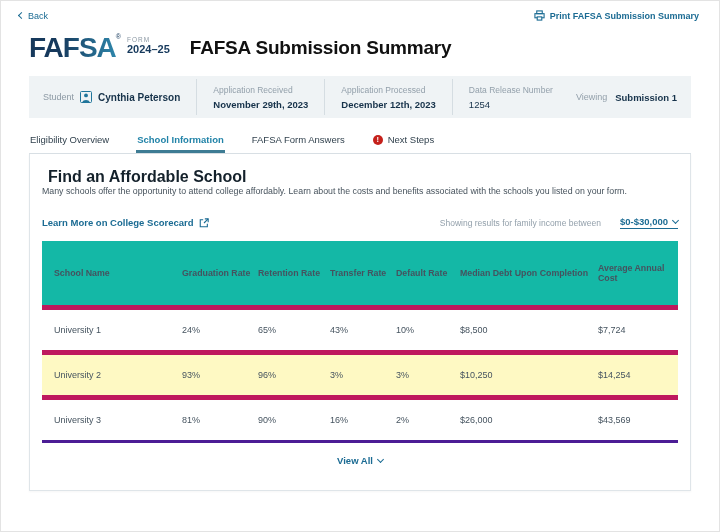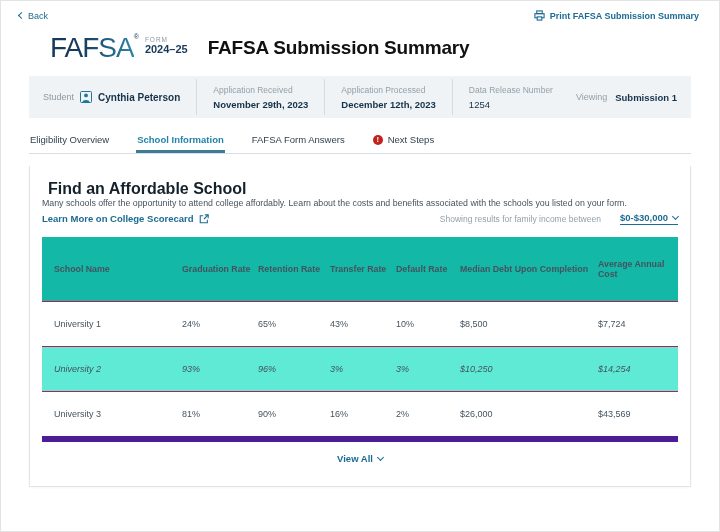--- a/index.html
+++ b/index.html
@@ -15,23 +15,23 @@
   .link { color:#1b6b93; cursor:pointer; text-decoration:none; }
   .back { font-size:9px; display:flex; align-items:center; gap:4px; }
   .chev { display:inline-block; width:5px; height:5px; border-left:1.5px solid #1b6b93; border-bottom:1.5px solid #1b6b93; }
   .chev.left { transform:rotate(45deg); }
   .chev.down { transform:rotate(-45deg); margin-top:-2px; }
   .print { font-size:9px; display:flex; align-items:center; gap:5px; font-weight:bold; }
   
   .header { display:flex; align-items:center; margin:12px 28px 13px 28px; gap:20px; }
   .logo { display:flex; align-items:flex-start; gap:6px; }
   .logo-word {
-    font-size:28px; font-weight:normal; letter-spacing:-1px; line-height:30px;
+    font-size:28px; font-weight:bold; letter-spacing:-1px; line-height:30px;
     background:linear-gradient(90deg,#16395c 35%,#2e85aa 100%);
-    -webkit-background-clip:text; background-clip:text; color:transparent;margin-left:21px;
+    -webkit-background-clip:text; background-clip:text; color:transparent;
   }
   .logo-reg { font-size:7px; color:#16395c; vertical-align:top; }
   .logo-side { display:flex; flex-direction:column; margin-top:3px; }
   .logo-form { font-size:6.5px; color:#8c99a4; letter-spacing:1px; }
   .logo-years { font-size:11px; font-weight:bold; color:#16395c; }
   .page-title { font-size:19px; font-weight:bold; color:#111; letter-spacing:-0.2px; }
   
   .infobar {
     margin:0 28px; background:#eff3f5; height:42px;
     display:flex; align-items:center; padding:0 14px; font-size:9px;
@@ -41,43 +41,43 @@
   .who .name { font-weight:bold; color:#16324a; font-size:10px; }
   .vdiv { width:1px; height:36px; background:#d5dde2; }
   .field { display:flex; flex-direction:column; gap:4px; padding:0 16px; }
   .field .lbl { color:#93a0ab; font-size:8.5px; }
   .field .val { color:#16324a; font-weight:bold; font-size:9.5px; }
   .field.plain .val { font-weight:normal; }
   .viewing { margin-left:auto; display:flex; align-items:center; gap:8px; }
   .viewing .lbl { color:#93a0ab; }
   .viewing .val { font-weight:bold; color:#16324a; font-size:9.5px; }
   
-  .tabs { margin:12px 28px 12px 28px; display:flex; gap:26px; border-bottom:1px solid #d8dfe4; }
+  .tabs { margin:12px 28px 0 28px; display:flex; gap:26px; border-bottom:1px solid #d8dfe4; }
   .tab { font-size:9.5px; color:#32424e; padding:4px 1px 8px 1px; cursor:pointer; display:flex; align-items:center; gap:5px; }
   .tab.active { color:#2183a8; font-weight:bold; border-bottom:3px solid #3e7c94; padding-bottom:5px; }
   .alert-dot {
     width:10px; height:10px; border-radius:50%; background:#c5211b; color:#fff;
     font-size:7.5px; font-weight:bold; display:flex; align-items:center; justify-content:center; line-height:1;
   }
   
   .card { margin:0 28px; border:1px solid #dfe5e9; border-top:none; background:#fff; padding:14px 12px 12px 12px; box-shadow:0 1px 2px rgba(0,0,0,0.04); }
   .sect-title { font-size:16px; font-weight:bold; color:#14212b;margin-left:6px; }
   .sect-desc { font-size:8.8px; color:#46525c; }
-  .meta-row { margin-top:4px; display:flex; justify-content:space-between; }
+  .meta-row { margin-top:20px; display:flex; justify-content:space-between; }
   .scorecard { font-size:9.5px; font-weight:bold; display:flex; align-items:center; gap:5px; }
   .filter { font-size:8.5px; color:#93a0ab; display:flex; align-items:center; gap:19px; }
   .filter-val { color:#1b6b93; font-weight:bold; font-size:9.5px; border-bottom:1px solid #1b6b93; padding-bottom:1px; display:flex; align-items:center; gap:5px; cursor:pointer; }
   
   .table { margin-top:12px; }
   .trow { display:grid; grid-template-columns:128px 76px 72px 66px 64px 138px 1fr; align-items:center; padding:0 12px; }
   .thead { background:#14b8a6; height:64px; }
   .thead .th { font-size:8.8px; color:#45535f; font-weight:bold; }
-  .tbody-row { height:45px; border-top:1px solid #be185d; font-size:9px; color:#45535f; }
-  .tbody-row.alt { background:#5eead4;font-style:italic; }
-  .viewall { height:38px; display:flex; justify-content:center; border-top:6px solid #4c1d95; }
+  .tbody-row { height:45px; border-top:5px solid #be185d; font-size:9px; color:#45535f; }
+  .tbody-row.alt { background:#fef9c3; }
+  .viewall { height:38px; display:flex; justify-content:center; border-top:3px solid #4c1d95; }
   .viewall .link { font-size:9.5px; font-weight:bold; display:flex; align-items:center; gap:5px; }
   .icon-svg { display:block; }
 </style>
 </head>
 <body>
 
 <div class="topbar">
   <a class="link back">
     <span class="chev left"></span>
     <span>Back</span>

